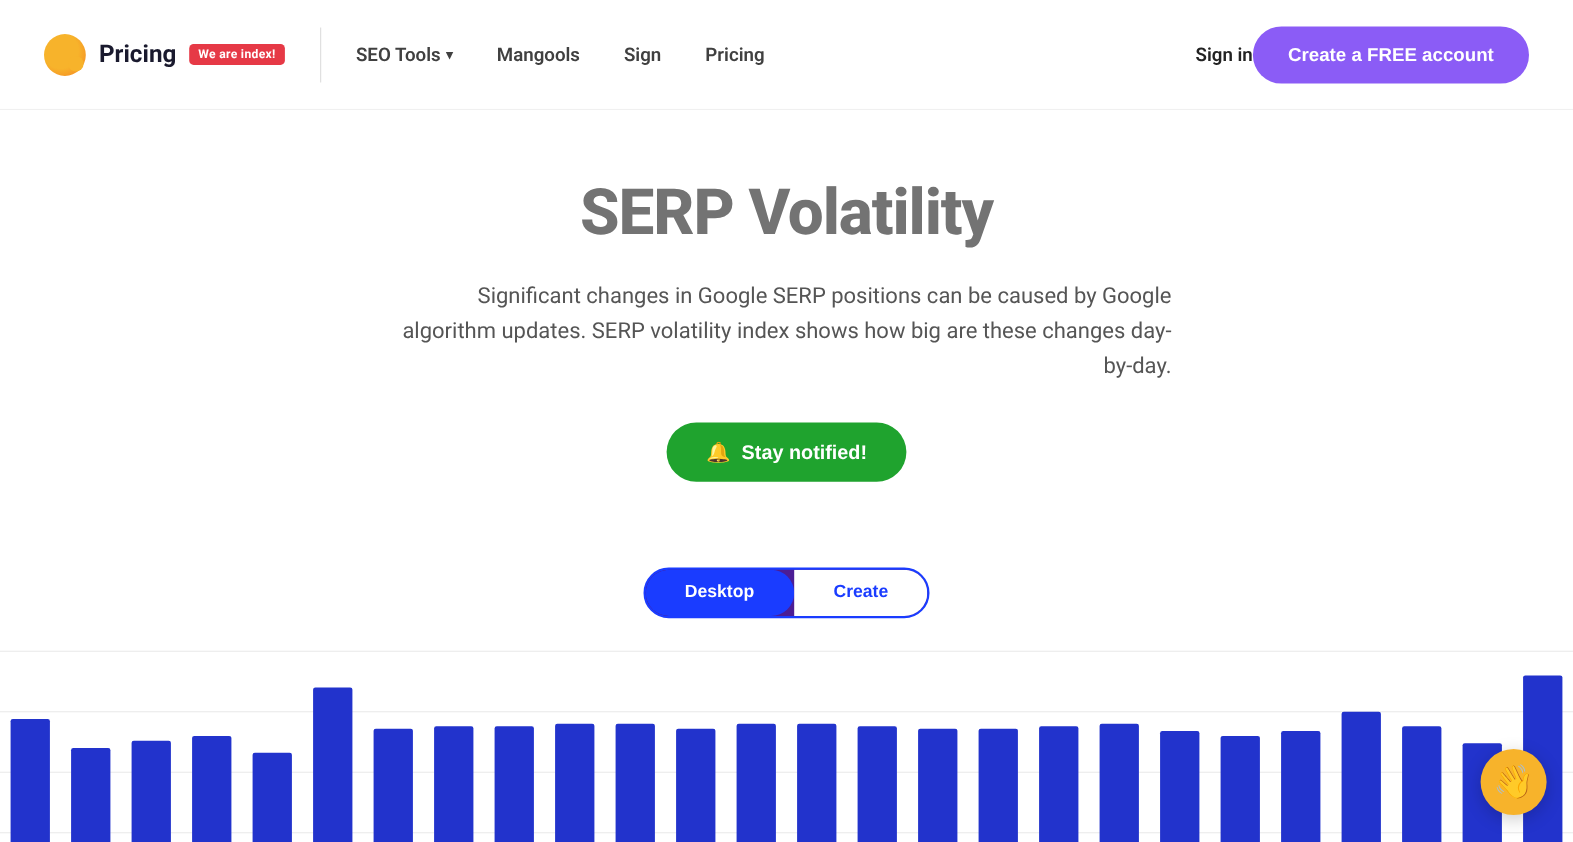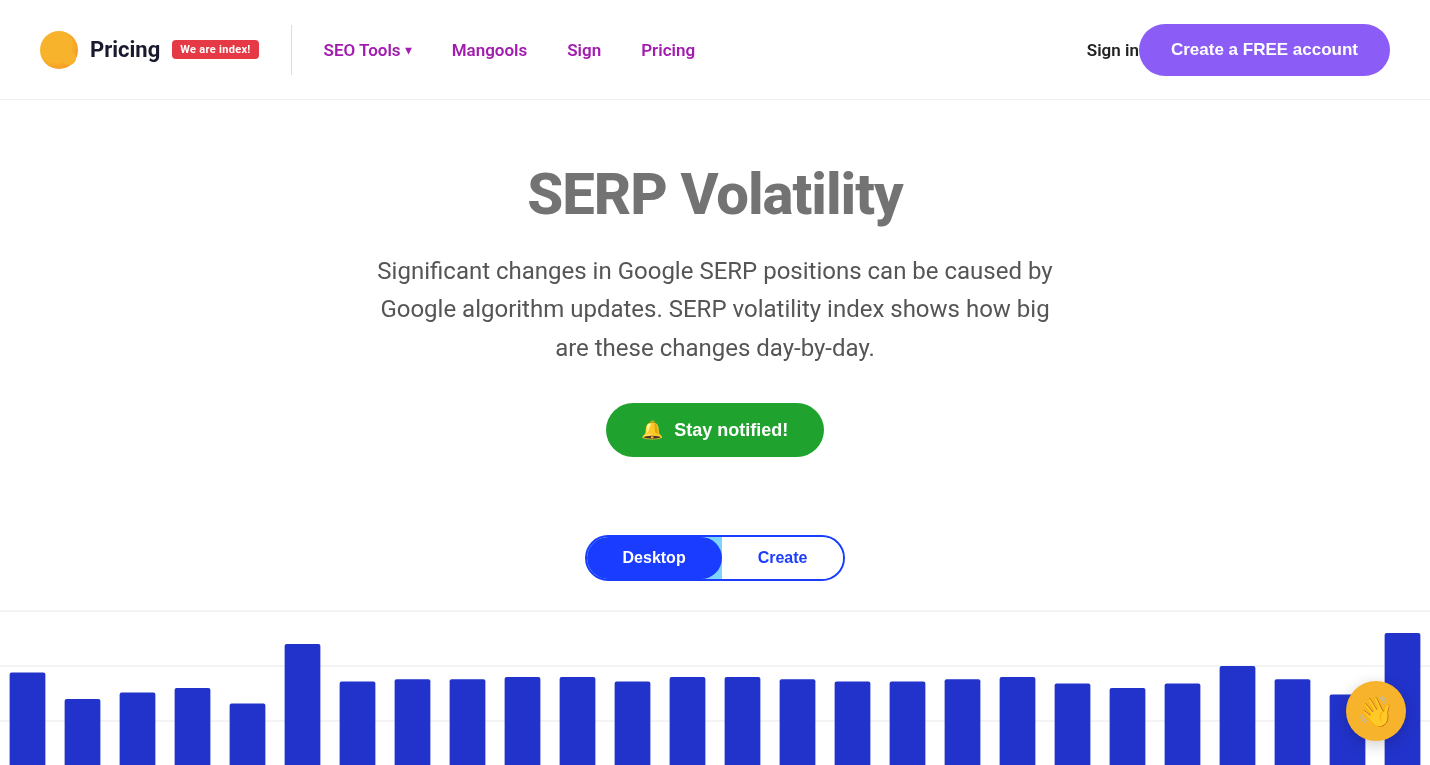--- a/index.html
+++ b/index.html
@@ -28,57 +28,58 @@
     .logo-text { font-size: 22px; font-weight: 700; color: #1a1a2e; }
     .hiring-badge {
       background: #e63946; color: #fff; font-size: 11px; font-weight: 700;
       padding: 3px 8px; border-radius: 4px; letter-spacing: 0.3px;
     }
     .nav-divider {
       width: 1px; height: 50px; background: #ddd; margin: 0 20px;
     }
     .nav-center { display: flex; align-items: center; gap: 40px; }
     .nav-link {
-      font-size: 17px; font-weight: 600; color: #a21caf; text-decoration: none; cursor: pointer;
+      font-size: 17px; font-weight: 600; color: #404040; text-decoration: none; cursor: pointer;
       display: flex; align-items: center; gap: 5px;
     }
     .chevron { font-size: 12px; }
     .nav-right { display: flex; align-items: center; }
     .sign-in { font-size: 17px; font-weight: 600; color: #222; cursor: pointer; }
     .cta-button {
       background: #8b5cf6; color: #fff; border: none; border-radius: 50px;
       padding: 16px 32px; font-size: 17px; font-weight: 700; cursor: pointer;
       white-space: nowrap;
     }
 
     
     .hero {
       text-align: center; padding: 60px 20px 30px;
     }
     .hero h1 {
       font-size: 58px; font-weight: 800; color: #737373; margin-bottom: 24px;
       letter-spacing: -1px;
     }
     .hero p {
-      font-size: 24px; color: #555; max-width: 700px; margin: 0 auto 36px;
+      font-size: 20px; color: #555; max-width: 700px; margin: 0 auto 36px;
       line-height: 1.6;
+      text-align: right;
     }
     .stay-notified-btn {
       background: #1fa32e; color: #fff; border: none; border-radius: 50px;
       padding: 16px 36px; font-size: 18px; font-weight: 700; cursor: pointer;
       display: inline-flex; align-items: center; gap: 10px;
     }
     .bell-icon { font-size: 18px; }
 
     
     .tabs-container {
       display: flex; justify-content: center; margin: 48px 0 20px;
     }
     .tabs-wrapper {
-      display: flex; background: #7dd3fc; border: 2px solid #1a3cff;
+      display: flex; background: #4c1d95; border: 2px solid #1a3cff;
       border-radius: 50px; overflow: hidden;
     }
     .tab {
       padding: 12px 36px; font-size: 16px; font-weight: 700;
       cursor: pointer; border: none; background: transparent;
     }
     .tab.active { background: #1a3cff; color: #fff; border-radius: 50px; }
     .tab.inactive { color: #1a3cff; background: #fff; }
 
     

